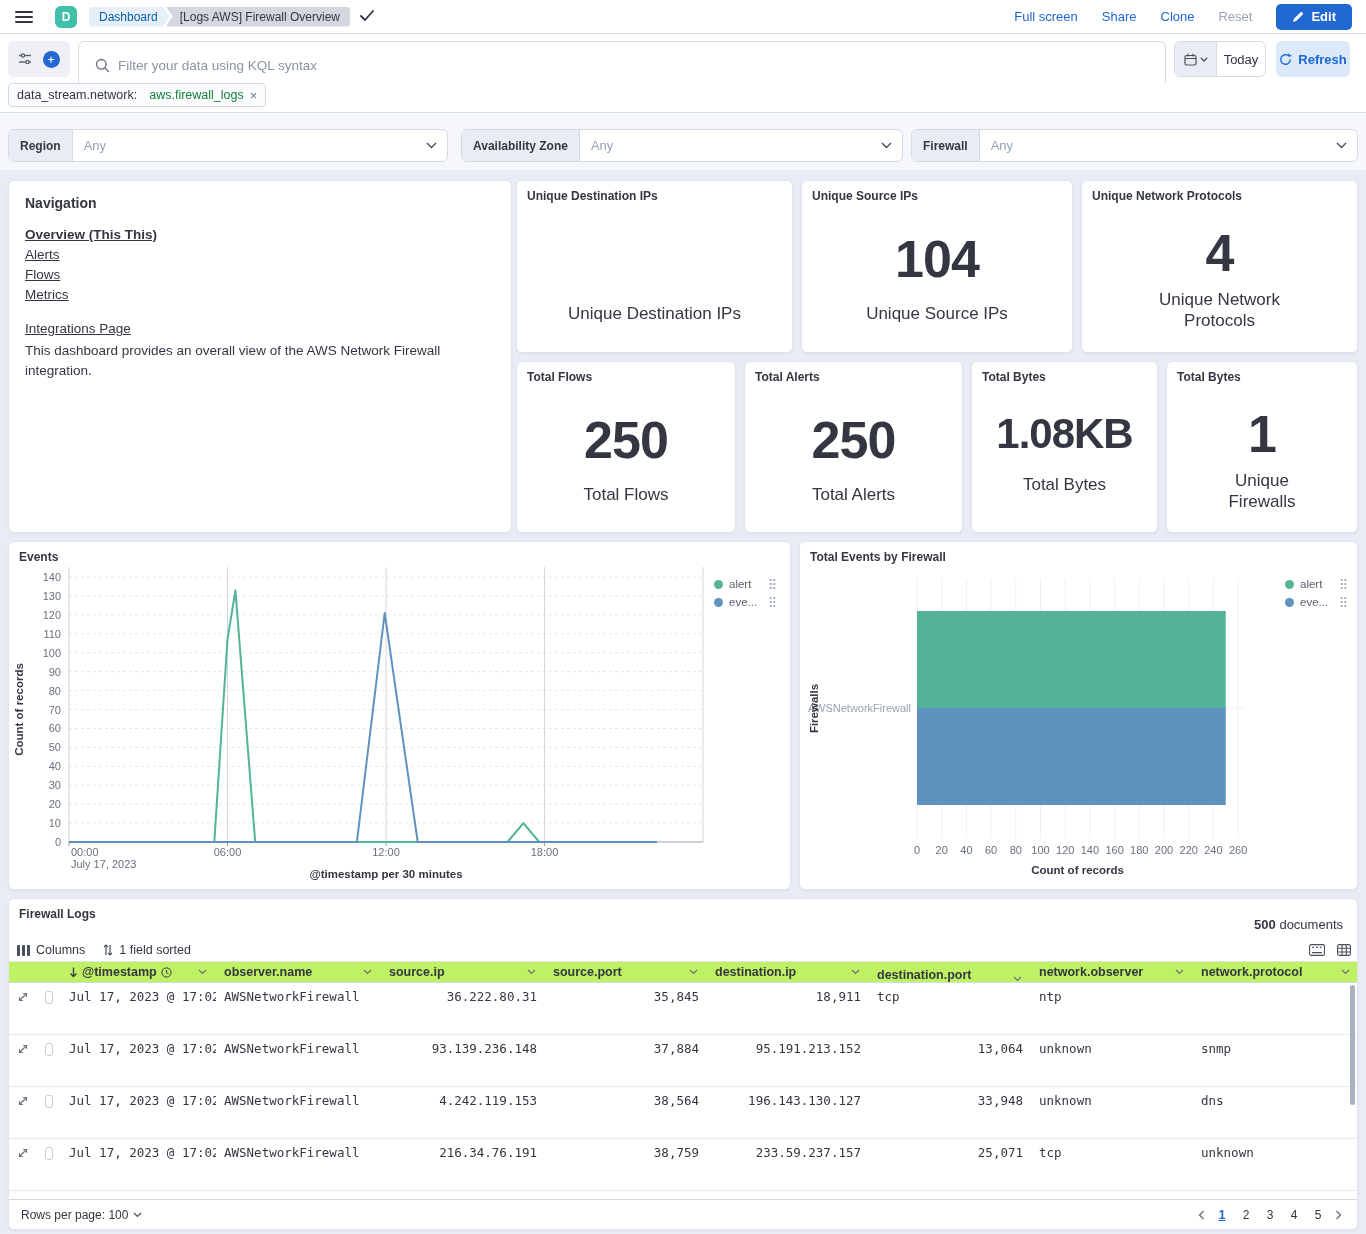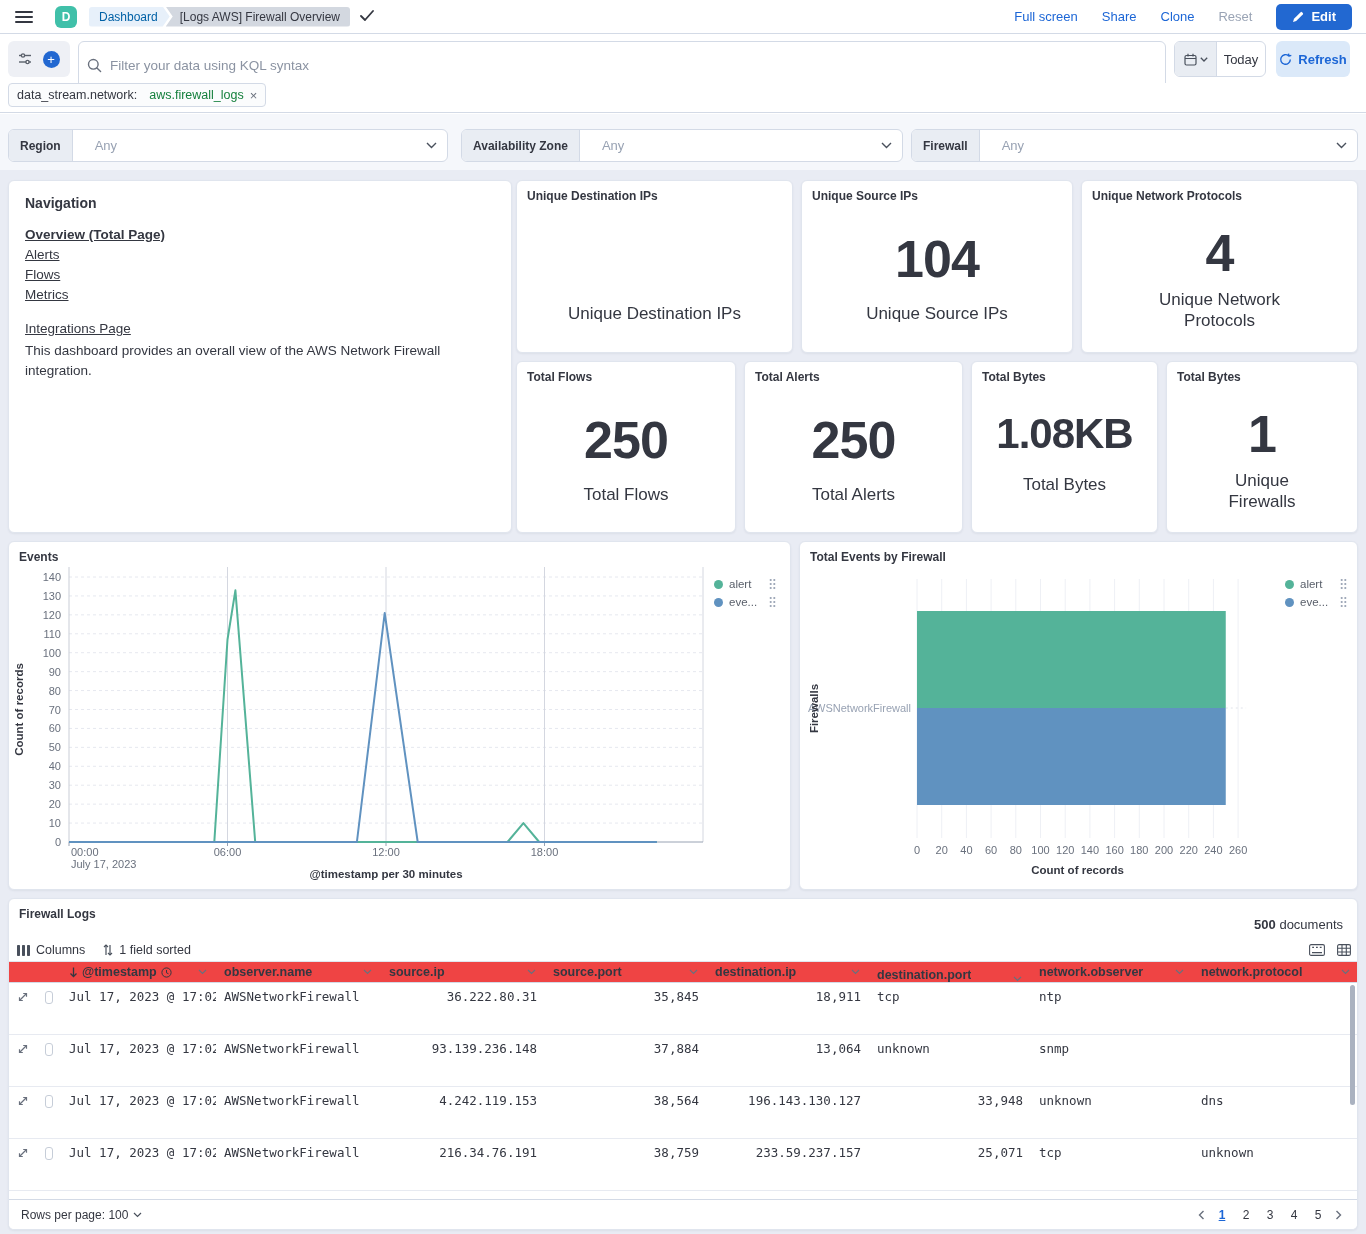--- a/index.html
+++ b/index.html
@@ -33,21 +33,21 @@
     padding:0 16px; border:none; border-radius:5px; display:flex; align-items:center; gap:7px; cursor:pointer;}
 
   
   .querybar { position:absolute; left:0; top:35px; width:1366px; height:48px; background:#fff; }
   .qb-left { position:absolute; left:8px; top:6px; width:62px; height:36px; background:#eef0f5;
     border-radius:6px; display:flex; align-items:center; justify-content:space-evenly; }
   .icon-btn { background:none; border:none; cursor:pointer; display:flex; align-items:center; }
   .plus-circle { width:17px; height:17px; border-radius:50%; background:#2268d1; color:#fff;
     display:flex; align-items:center; justify-content:center; font-size:13px; line-height:1;}
   .search-box { position:absolute; left:78px; top:6px; width:1088px; height:48px; background:#fff;
-    border:1px solid #d3dae6; border-radius:6px; display:flex; align-items:center; padding:0 8px;}
+    border:1px solid #d3dae6; border-radius:6px; display:flex; align-items:center; padding:0 16px;}
   .search-box input { border:none; outline:none; flex:1; font-size:13.5px; color:#343741;
     font-family:"Liberation Sans",sans-serif; margin-left:8px; background:transparent;}
   .search-box input::placeholder { color:#8b93a2; }
   .date-ctl { position:absolute; left:1174px; top:6px; width:92px; height:36px; border:1px solid #d3dae6;
     border-radius:6px; display:flex; overflow:hidden; background:#fff;}
   .date-cal { width:42px; background:#e9edf3; display:flex; align-items:center; justify-content:center; gap:3px;
     border-right:1px solid #d3dae6; cursor:pointer;}
   .date-label { flex:1; display:flex; align-items:center; justify-content:center; font-size:13px; cursor:pointer;}
   .refresh-btn { position:absolute; left:1276px; top:6px; width:74px; height:36px; background:#dbe9f9;
     color:#1c66d6; border:none; border-radius:6px; font-size:13px; font-weight:600;
@@ -61,21 +61,21 @@
     font-size:12.5px; cursor:pointer;}
   .filter-pill .f-val { color:#15803d;margin-left:8px; }
   .filter-pill .f-x { color:#69707d; margin-left:2px; font-size:13px;}
 
   
   .controlsbar { position:absolute; left:0; top:114px; width:1366px; height:56px; background:#f5f7fb;}
   .ctl { position:absolute; top:15px; height:33px; background:#fff; border:1px solid #d3dae6;
     border-radius:6px; display:flex; align-items:center; overflow:hidden; cursor:pointer;}
   .ctl-label { background:#e9edf3; height:100%; display:flex; align-items:center; padding:0 11px;
     font-size:12px; font-weight:700; border-right:1px solid #d3dae6; white-space:nowrap;}
-  .ctl-value { padding-left:22px; font-size:13px; color:#98a2b3; flex:1;}
+  .ctl-value { padding-left:11px; font-size:13px; color:#98a2b3; flex:1;}
   .ctl-chevron { margin-right:10px; }
   .ctl0 { left:8px;   width:440px; }
   .ctl1 { left:461px; width:442px; }
   .ctl2 { left:911px; width:447px; }
 
   
   .dashboard { position:absolute; left:0; top:170px; width:1366px; height:1064px; background:#e9ecf4; }
   .panel { position:absolute; background:#fff; border:1px solid #e0e5ee; border-radius:6px;
     box-shadow:0 1px 2px rgba(65,78,101,.08); }
   .panel-title { font-size:12px; font-weight:700; color:#343741; padding:8px 10px; }
@@ -116,21 +116,21 @@
 
   
   .logs-panel { left:8px; top:728px; width:1350px; height:332px; overflow:hidden; }
   .docs-line { position:absolute; right:14px; top:18px; font-size:13px; color:#343741;}
   .docs-line b { font-weight:700; }
   .logs-toolbar { position:absolute; left:8px; top:40px; width:1334px; height:22px;
     display:flex; align-items:center; gap:18px; font-size:12.5px; color:#343741;}
   .tb-item { display:flex; align-items:center; gap:6px; cursor:pointer;}
   .tb-right { margin-left:auto; display:flex; gap:12px; }
   .grid-table { position:absolute; left:0; top:62px; width:1350px; }
-  .grid-header { display:flex; height:22px; background:#ef4444; border-top:1px solid #e0e5ee;
+  .grid-header { display:flex; height:22px; background:#bef264; border-top:1px solid #e0e5ee;
     border-bottom:1px solid #d3dae6; font-size:12.5px; font-weight:700; align-items:center;}
   .gh-cell { display:flex; align-items:center; padding:0 8px; height:100%; border-right:1px solid transparent; cursor:pointer;}
   .gh-cell .gh-label { white-space:nowrap; overflow:hidden; }
   .gh-cell .gh-chev { margin-left:auto; }
   .grid-body { height:218px; overflow:hidden; position:relative; }
   .grid-row { display:flex; height:52px; border-bottom:1px solid #e7eaf1; background:#fff;}
   .gc { padding:6px 8px 0; font-family:"DejaVu Sans Mono","Liberation Mono",monospace;
     font-size:12.5px; color:#343741; white-space:nowrap; overflow:hidden;}
   .gc.num { text-align:right; }
   .gc.ctl-cell { display:flex; align-items:flex-start; justify-content:center; padding-top:8px;
@@ -254,21 +254,21 @@
       <svg class="ctl-chevron" width="11" height="7" viewBox="0 0 11 7">
           <polyline points="1,1 5.5,5.5 10,1" fill="none" stroke="#49505c" stroke-width="1.4"></polyline>
         </svg>
     </div>
   </div>
 
   <main class="dashboard">
 
     <section class="panel nav-panel">
       <div class="nav-h">Navigation</div>
-      <a class="nav-link bold">Overview (Total Page)</a>
+      <a class="nav-link bold">Overview (This This)</a>
       <a class="nav-link">Alerts</a>
       <a class="nav-link">Flows</a>
       <a class="nav-link">Metrics</a>
       <div class="nav-gap"></div>
       <a class="nav-link">Integrations Page</a>
       <p class="nav-p">This dashboard provides an overall view of the AWS Network Firewall integration.</p>
     </section>
 
     <section class="panel metric c1">
       <div class="panel-title">Unique Destination IPs</div>
@@ -580,20 +580,21 @@
                   <polyline points="2.5,6.2 2.5,9.5 5.8,9.5"></polyline>
                 </svg>
               </div>
               <div class="gc ctl-cell" style="width:24px">
                 <span class="row-check"></span>
               </div>
               <div class="gc " style="width:155px">Jul 17, 2023 @ 17:02:24.328</div>
               <div class="gc " style="width:165px">AWSNetworkFirewall</div>
               <div class="gc num" style="width:164px">93.139.236.148</div>
               <div class="gc num" style="width:162px">37,884</div>
+              <div class="gc num" style="width:162px">95.191.213.152</div>
               <div class="gc num" style="width:162px">13,064</div>
               <div class="gc " style="width:162px">unknown</div>
               <div class="gc " style="width:166px">snmp</div>
             </div>
             <div class="grid-row">
               <div class="gc ctl-cell" style="width:28px">
                 <svg width="12" height="12" viewBox="0 0 12 12" fill="none" stroke="#69707d" stroke-width="1.2">
                   <line x1="2.5" y1="9.5" x2="9.5" y2="2.5"></line>
                   <polyline points="6.2,2.5 9.5,2.5 9.5,5.8"></polyline>
                   <polyline points="2.5,6.2 2.5,9.5 5.8,9.5"></polyline>

